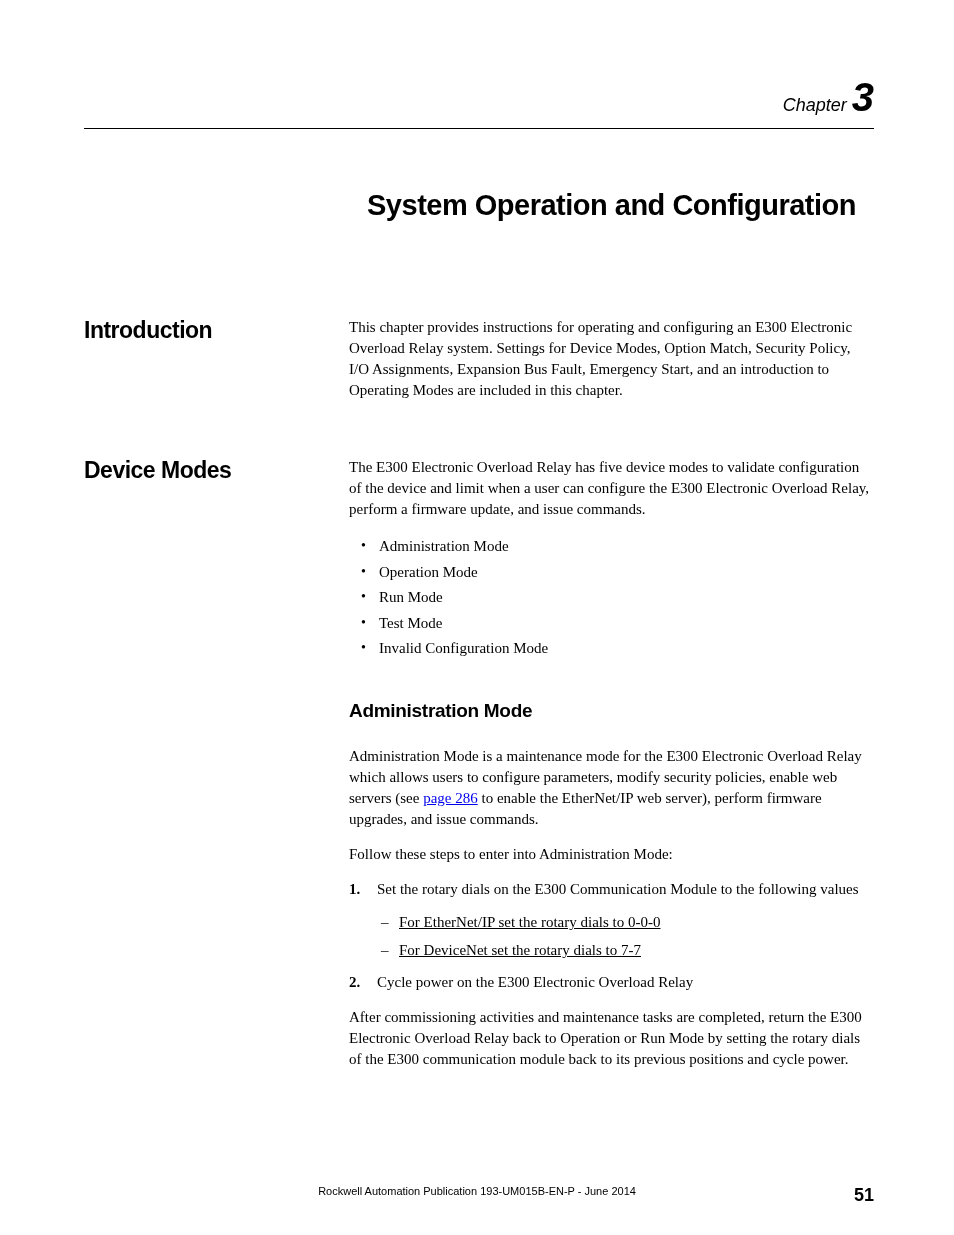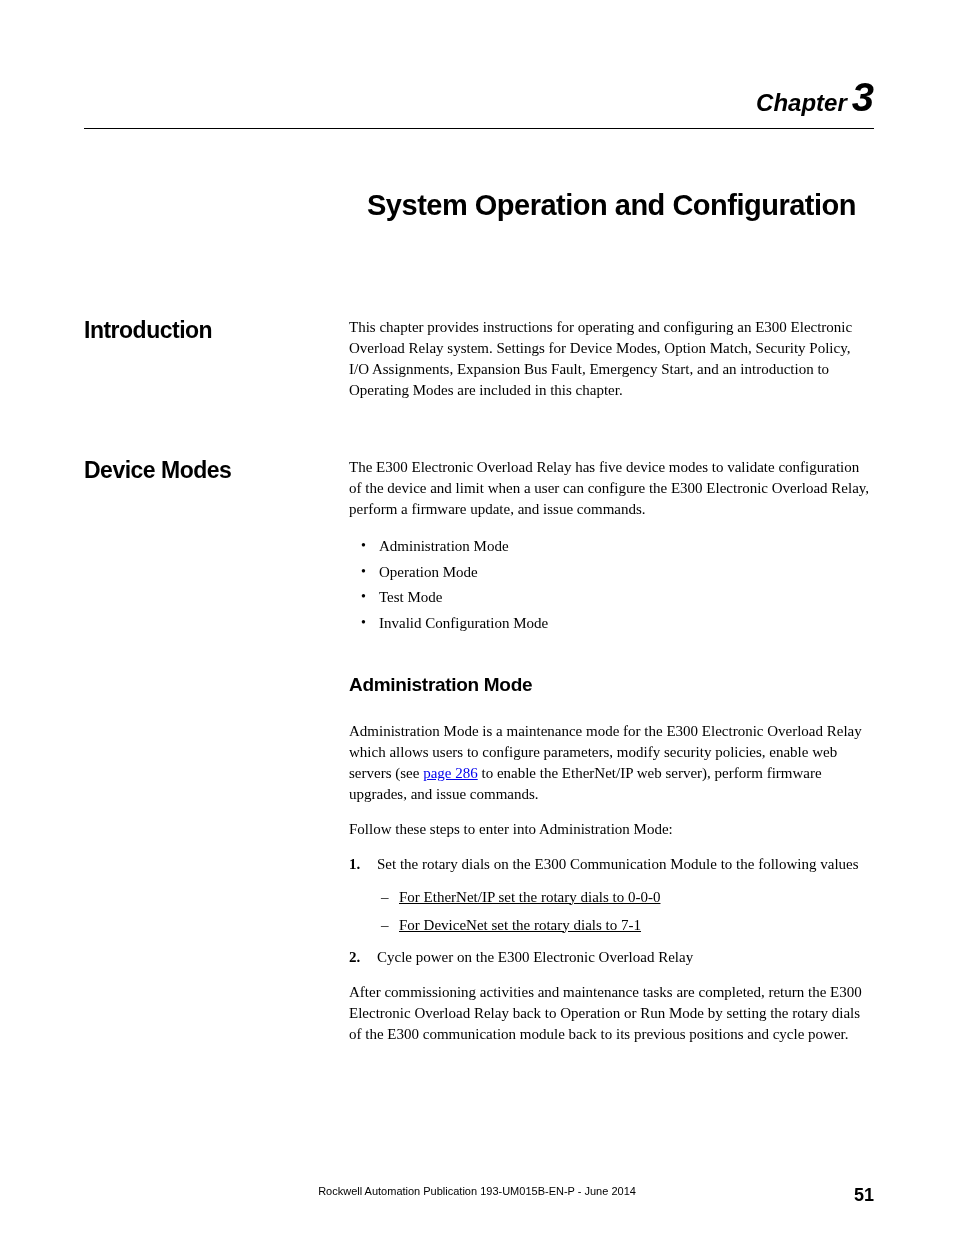--- a/index.html
+++ b/index.html
@@ -18,22 +18,22 @@
     .page {
       padding: 75px 80px 0 84px;
     }
     .chapter-header {
       text-align: right;
       padding-right: 0;
       margin-bottom: 8px;
     }
     .chapter-label {
       font-style: italic;
-      font-weight: bold;
-      font-size: 24px;
+      font-weight: normal;
+      font-size: 18px;
       font-family: 'Arial Narrow', Arial, sans-serif;
     }
     .chapter-number {
       font-style: italic;
       font-weight: bold;
       font-size: 40px;
       font-family: 'Arial Narrow', Arial, sans-serif;
       margin-left: 5px;
     }
     .header-rule {
@@ -166,39 +166,40 @@
     </div>
   </div>
 
   <div class="content-section">
     <div class="section-heading">Device Modes</div>
     <div class="section-body">
       <p>The E300 Electronic Overload Relay has five device modes to validate configuration of the device and limit when a user can configure the E300 Electronic Overload Relay, perform a firmware update, and issue commands.</p>
       <ul class="bullet-list">
         <li>Administration Mode</li>
         <li>Operation Mode</li>
+        <li>Run Mode</li>
         <li>Test Mode</li>
         <li>Invalid Configuration Mode</li>
       </ul>
 
       <h3 class="subheading">Administration Mode</h3>
 
       <p>
         <span>Administration Mode is a maintenance mode for the E300 Electronic Overload Relay which allows users to configure parameters, modify security policies, enable web servers (see </span><a href="#" class="link">page 286</a><span> to enable the EtherNet/IP web server), perform firmware upgrades, and issue commands.</span>
       </p>
 
       <p>Follow these steps to enter into Administration Mode:</p>
 
       <ol class="numbered-list">
         <li>
           <span class="num">1.</span>
           <span>Set the rotary dials on the E300 Communication Module to the following values</span>
           <ul class="sublist">
             <li>For EtherNet/IP set the rotary dials to 0-0-0</li>
-            <li>For DeviceNet set the rotary dials to 7-1</li>
+            <li>For DeviceNet set the rotary dials to 7-7</li>
           </ul>
         </li>
         <li>
           <span class="num">2.</span>
           <span>Cycle power on the E300 Electronic Overload Relay</span>
         </li>
       </ol>
 
       <p>After commissioning activities and maintenance tasks are completed, return the E300 Electronic Overload Relay back to Operation or Run Mode by setting the rotary dials of the E300 communication module back to its previous positions and cycle power.</p>
     </div>

